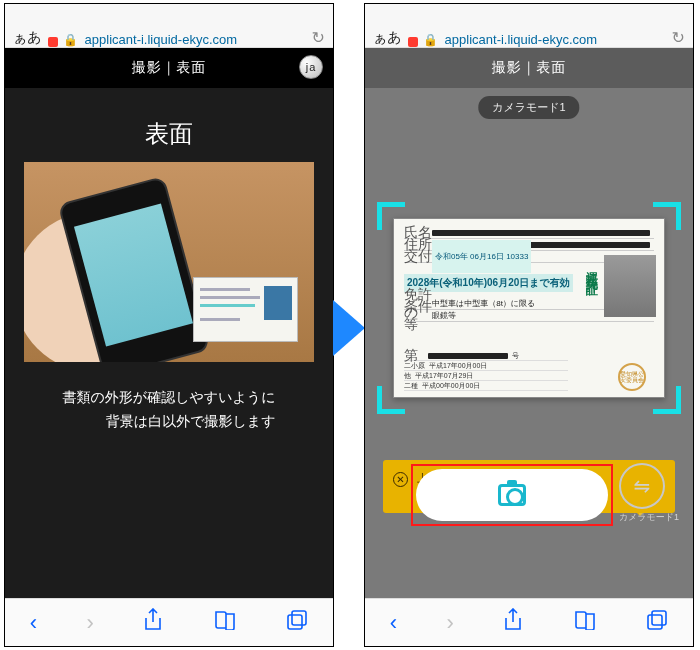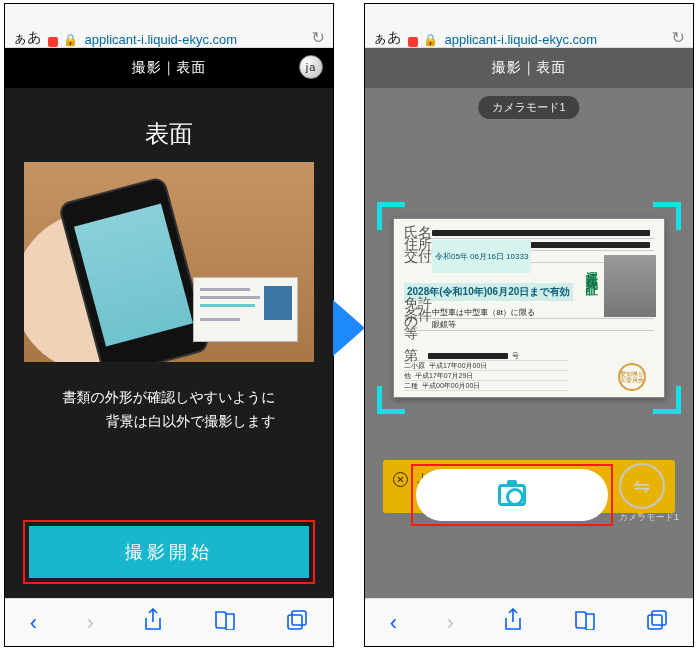--- a/index.html
+++ b/index.html
@@ -150,21 +150,21 @@
   .card-full{
     position:absolute; left:10px; right:10px; top:10px; bottom:10px;
     background:#f7f7f2; border:1px solid #888;
     box-shadow:0 2px 6px rgba(0,0,0,.3);
     font-size:8px; color:#222; padding:8px 10px;
   }
   .card-full .row{display:flex; align-items:center; height:12px; border-bottom:1px solid #ccc;}
   .card-full .lbl{width:28px; color:#555; font-size:14px;}
   .card-full .bar{flex:1;height:6px;background:#222;border-radius:1px;margin-right:4px;}
   .card-full .date{background:#d7f3ee;color:#057; padding:11px 3px; font-size:8px;}
-  .card-full .exp{background:#d0edea;color:#0a6179;font-weight:bold;font-size:10px;padding:2px 3px;margin-top:20px;display:inline-block;}
+  .card-full .exp{background:#d0edea;color:#0a6179;font-weight:bold;font-size:10px;padding:2px 3px;margin-top:11px;display:inline-block;}
   .card-full .photo{
     position:absolute; right:8px; top:36px; width:52px; height:62px; background:#888;
     background:linear-gradient(#9a9a9a,#777);
   }
   .card-full .vtext{
     position:absolute; right:64px; top:42px;
     writing-mode:vertical-rl; font-size:12px; color:#0c7a4a; font-weight:bold; letter-spacing:3px;
   }
   .card-full .stamp{
     position:absolute; right:18px; bottom:6px; width:28px;height:28px;
@@ -261,23 +261,20 @@
         <div class="photo"></div>
         <div class="line l1"></div>
           <div class="line l2"></div>
           <div class="line l3"></div>
           <div class="line l4"></div>
       </div>
     </div>
     <div class="instruction-text">
       <span>書類の外形が確認しやすいように</span><br>
       <span>背景は白以外で撮影します</span>
-    </div>
-    <div class="start-wrap">
-      <div class="start-btn">撮影開始</div>
     </div>
   </div>
 
   <div class="safari-bottom">
     <span>‹</span>
     <span class="disabled">›</span>
     <span>
       <svg width="20" height="24" viewBox="0 0 20 24">
           <path fill="none" stroke="#0a60ff" stroke-width="1.6" d="M10 1v13M6 5l4-4 4 4M3 10v11h14V10"></path>
         </svg>

